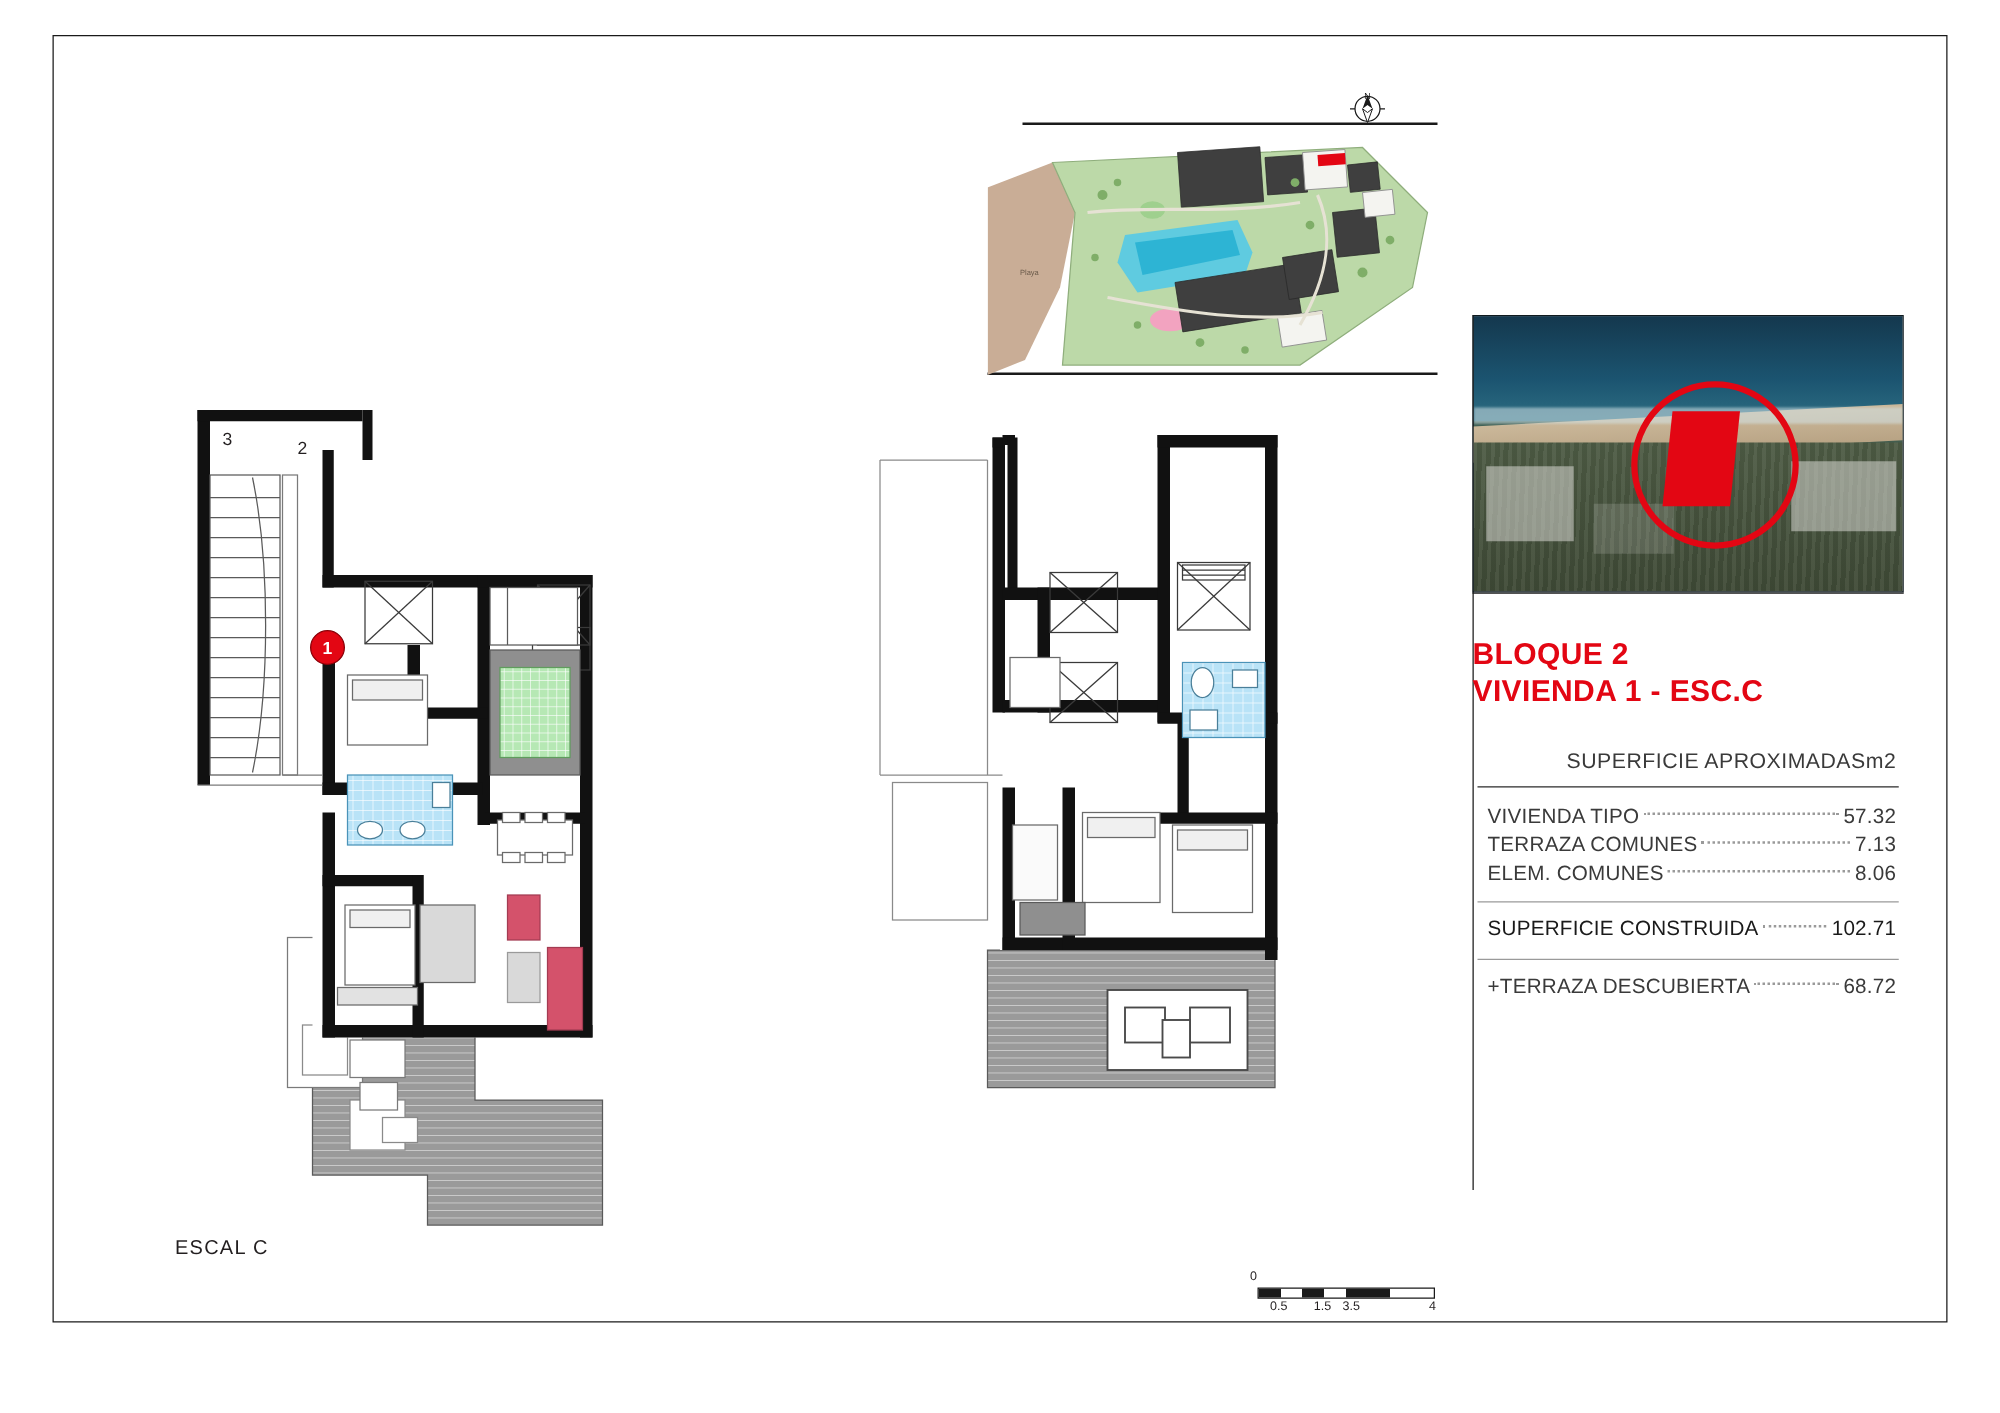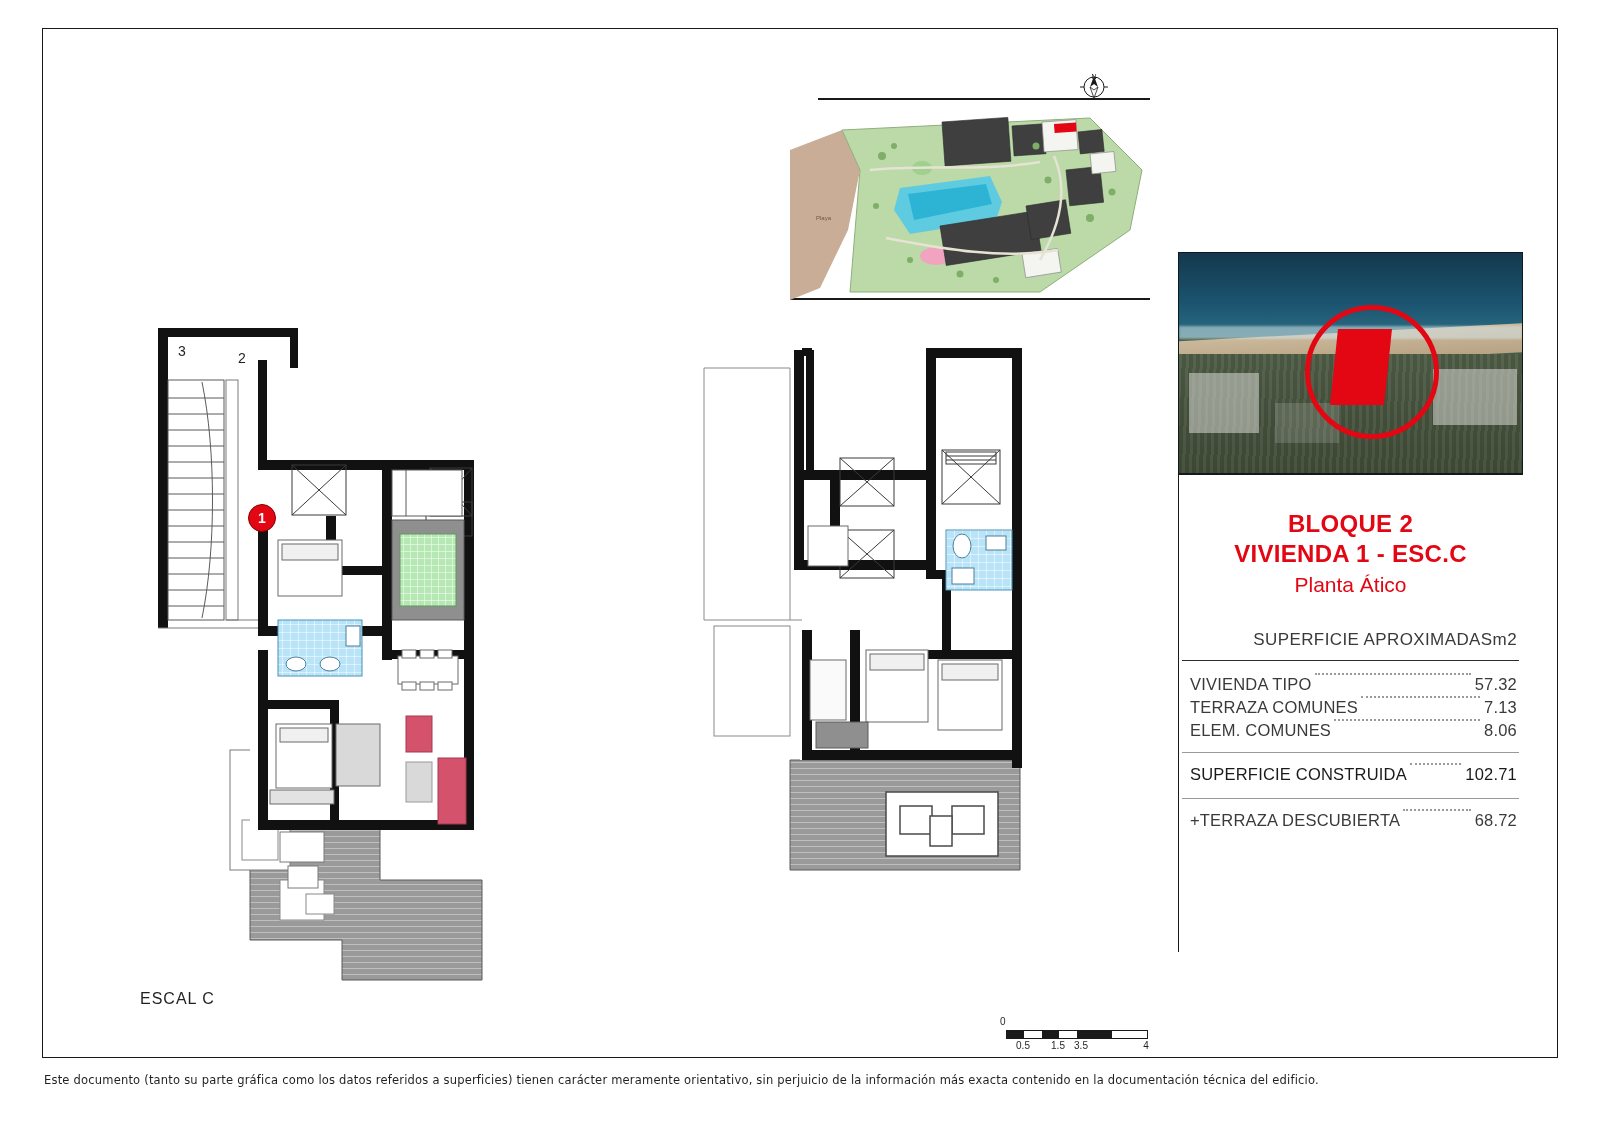--- a/index.html
+++ b/index.html
@@ -81,40 +81,39 @@
   }
   .infopanel .divider{
     height:1px;background:#1a1a1a;margin:0;
   }
   .v-rule{
     position:absolute;
     left:1178px;top:252px;width:1px;height:700px;
     background:#1a1a1a;
   }
   .titleblock{
-    text-align:center;
     padding:34px 0 20px 0;
   }
   .titleblock .t1{
     color:#e30613;font-weight:bold;font-size:24px;line-height:30px;letter-spacing:.3px;
   }
   .titleblock .t3{
     color:#e30613;font-size:21px;line-height:30px;margin-top:1px;
   }
   .surf-head{
     display:flex;justify-content:flex-end;align-items:baseline;
     font-size:17px;letter-spacing:.4px;
     padding:10px 6px 10px 12px;
     color:#3a3a3a;
   }
   .rule{height:1px;background:#9a9a9a;margin:0 4px;}
   .rule.dark{background:#2b2b2b;}
   .surf-list{padding:12px 6px 10px 12px;}
   .surf-row{
-    display:flex;align-items:flex-start;
+    display:flex;align-items:center;
     font-size:16.5px;line-height:23px;color:#3a3a3a;
     letter-spacing:.2px;
   }
   .surf-row .lbl{white-space:nowrap;}
   .surf-row .dots{
     flex:1;
     border-bottom:2px dotted #9a9a9a;
     margin:0 4px 5px 3px;
     min-width:8px;
   }
@@ -487,21 +486,20 @@
     <div class="blockpatch" style="left:96px;top:150px;width:64px;height:40px;opacity:.35;"></div>
     <div class="circle"></div>
     <div class="plot"></div>
   </div>
 
   <div class="divider"></div>
 
   <div class="titleblock">
     <div class="t1">BLOQUE 2</div>
     <div class="t1">VIVIENDA 1 - ESC.C</div>
-    <div class="t3">Planta Ático</div>
   </div>
 
   <div class="surf-head">
     <span>SUPERFICIE APROXIMADAS</span>
     <span>m2</span>
   </div>
   <div class="rule dark"></div>
 
   <div class="surf-list">
     <div class="surf-row">
@@ -536,14 +534,13 @@
   <div class="surf-block">
     <div class="surf-row">
       <span class="lbl">+TERRAZA DESCUBIERTA</span>
       <span class="dots"></span>
       <span class="val">68.72</span>
     </div>
   </div>
 </div>
 
 <div class="disclaimer">
-  <div>Este documento (tanto su parte gráfica como los datos referidos a superficies) tienen carácter meramente orientativo, sin perjuicio de la información más exacta contenido en la documentación técnica del edificio.</div>
 </div>
 
 </body></html>

